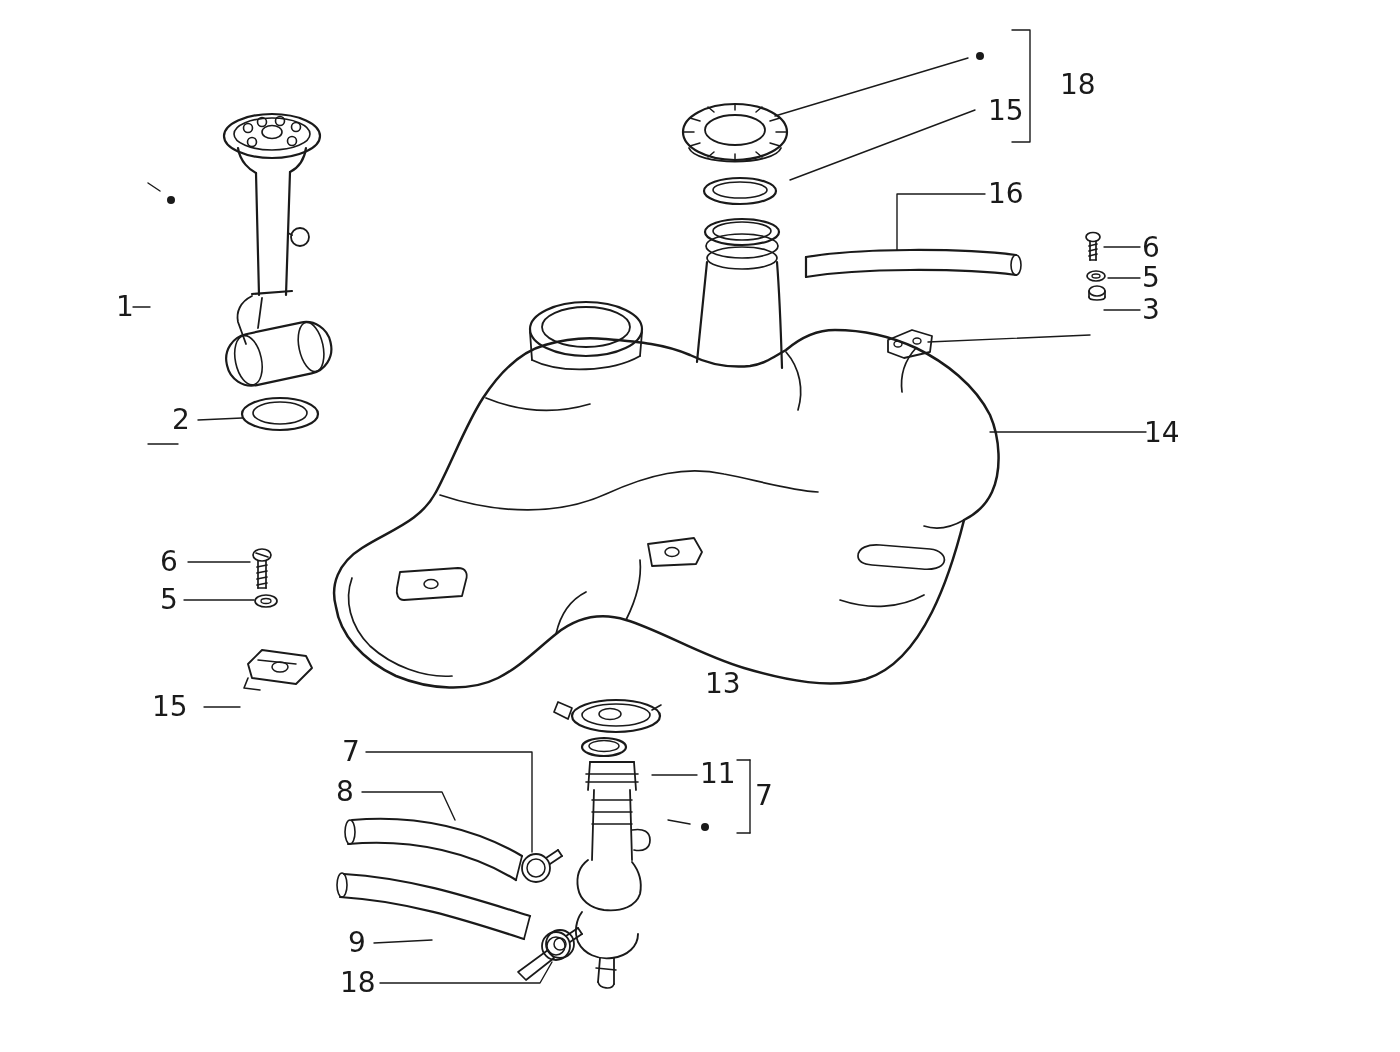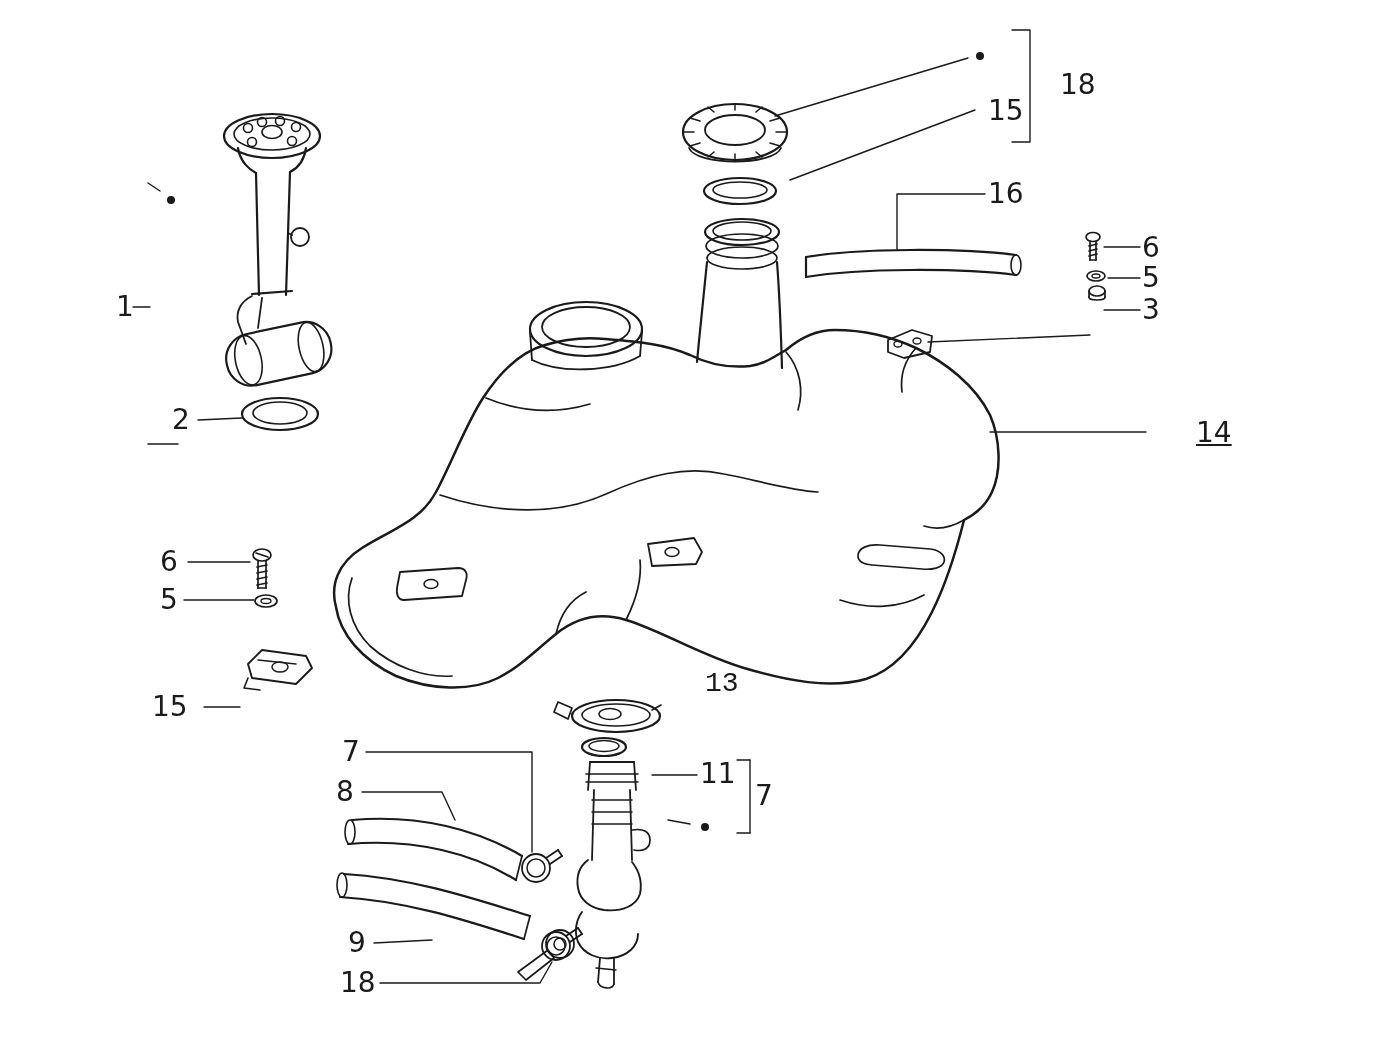--- a/index.html
+++ b/index.html
@@ -294,24 +294,24 @@
   <div id="callouts">
       <div class="callout" style="left: 116px; top: 293px; color: rgb(26, 26, 26);">1</div>
       <div class="callout" style="left: 172px; top: 406px; color: rgb(26, 26, 26);">2</div>
       <div class="callout" style="left: 160px; top: 548px; color: rgb(26, 26, 26);">6</div>
       <div class="callout" style="left: 160px; top: 586px; color: rgb(26, 26, 26);">5</div>
       <div class="callout" style="left: 152px; top: 693px; color: rgb(26, 26, 26);">15</div>
       <div class="callout" style="left: 342px; top: 738px; color: rgb(26, 26, 26);">7</div>
       <div class="callout" style="left: 336px; top: 778px; color: rgb(26, 26, 26);">8</div>
       <div class="callout" style="left: 348px; top: 929px; color: rgb(26, 26, 26);">9</div>
       <div class="callout" style="left: 340px; top: 969px; color: rgb(26, 26, 26);">18</div>
-      <div class="callout" style="left: 705px; top: 670px; color: rgb(26, 26, 26); font-family: Liberation Mono, monospace;">13</div>
+      <div class="callout" style="left: 705px; top: 670px; color: rgb(26, 26, 26);">13</div>
       <div class="callout" style="left: 700px; top: 760px; color: rgb(26, 26, 26);">11</div>
       <div class="callout" style="left: 755px; top: 782px; color: rgb(26, 26, 26);">7</div>
-      <div class="callout" style="left: 1196px; top: 419px; color: rgb(26, 26, 26); text-decoration: underline;">14</div>
+      <div class="callout" style="left: 1144px; top: 419px; color: rgb(26, 26, 26);">14</div>
       <div class="callout" style="left: 988px; top: 180px; color: rgb(26, 26, 26); text-align: center;">16</div>
       <div class="callout" style="left: 988px; top: 97px; color: rgb(26, 26, 26);">15</div>
       <div class="callout" style="left: 1060px; top: 71px; color: rgb(26, 26, 26);">18</div>
       <div class="callout" style="left: 1142px; top: 234px; color: rgb(26, 26, 26);">6</div>
       <div class="callout" style="left: 1142px; top: 264px; color: rgb(26, 26, 26);">5</div>
       <div class="callout" style="left: 1142px; top: 296px; color: rgb(26, 26, 26);">3</div>
     </div>
 
 </div>
 

